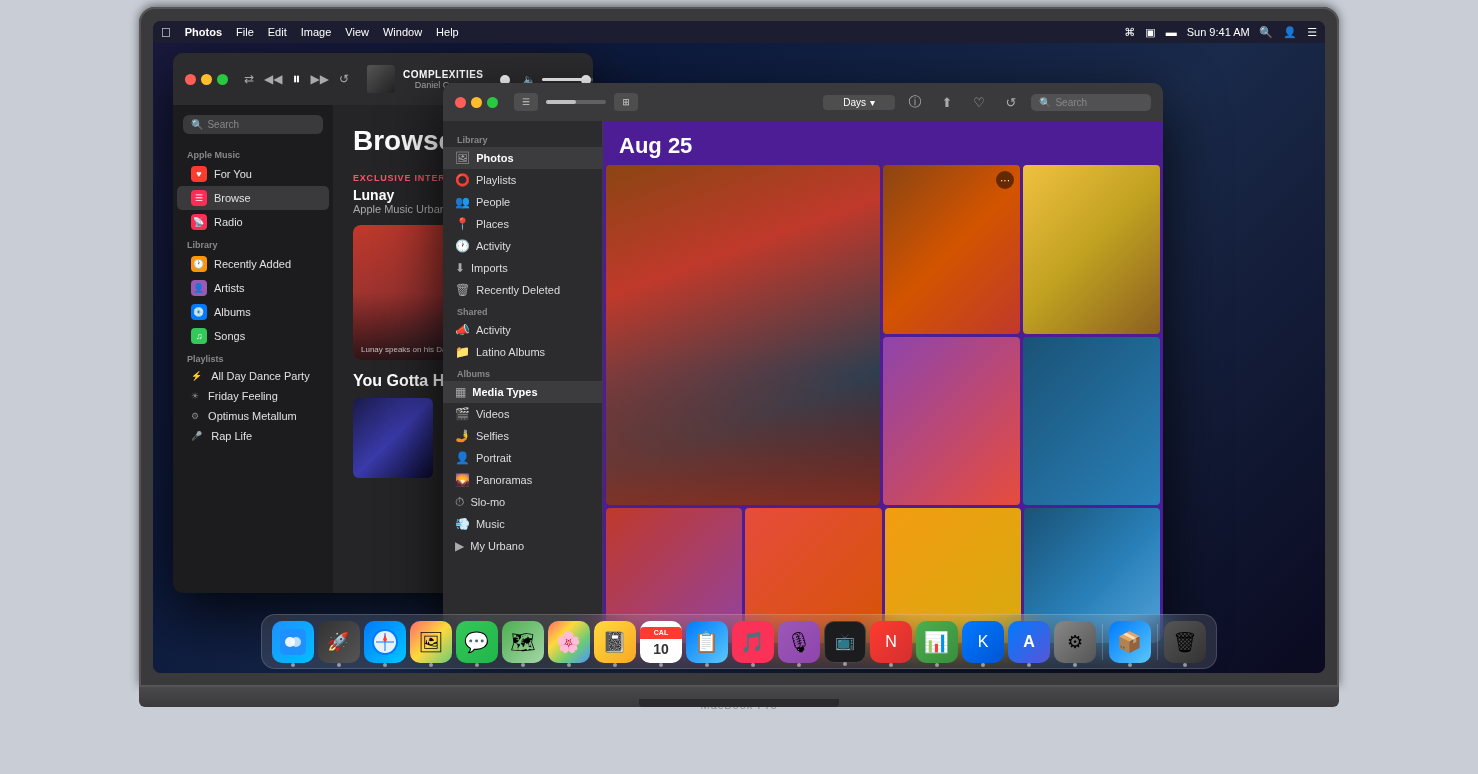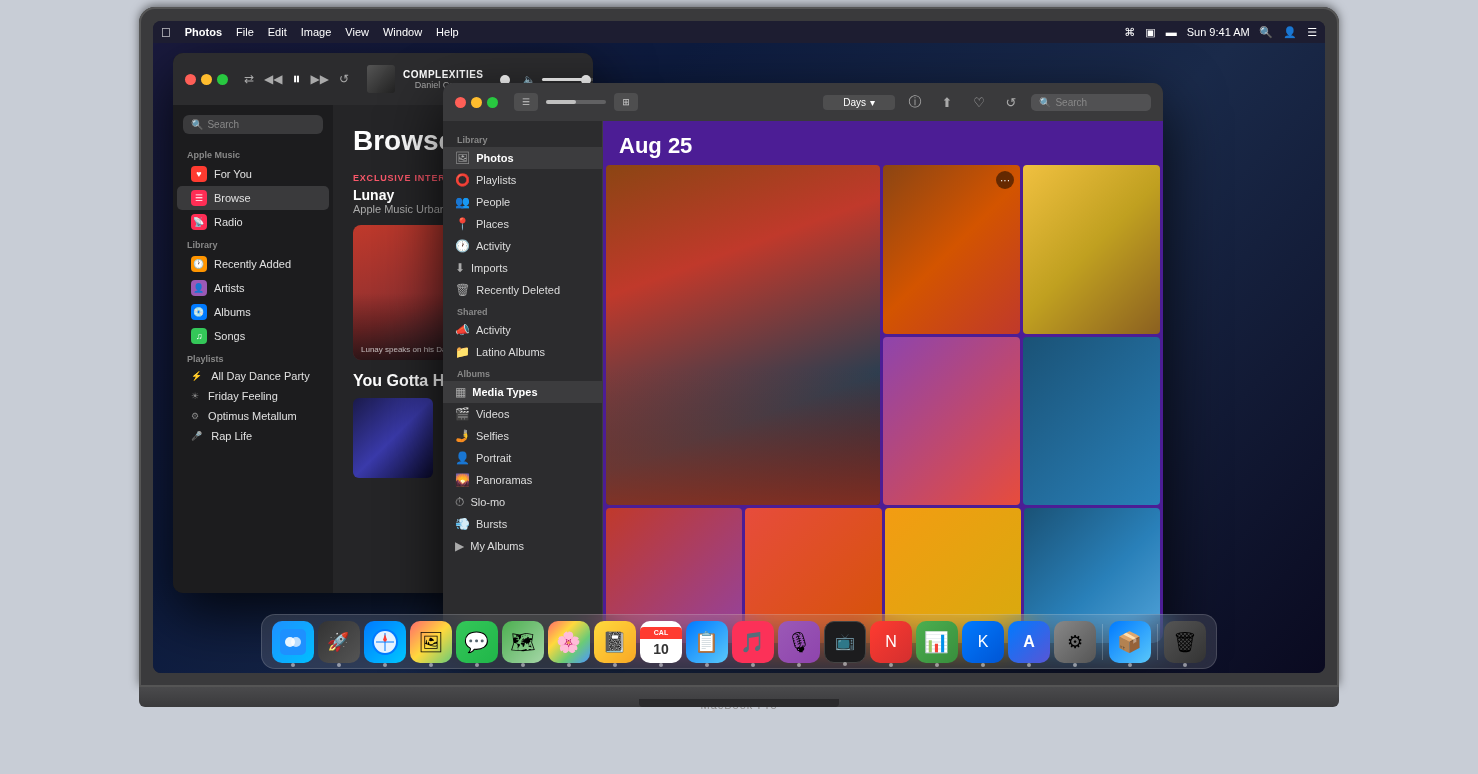--- a/index.html
+++ b/index.html
@@ -814,25 +814,25 @@
               <div class="photos-sidebar-item">
                 <span class="photos-sidebar-icon">🌄</span>
                 <span class="photos-sidebar-label">Panoramas</span>
               </div>
               <div class="photos-sidebar-item">
                 <span class="photos-sidebar-icon">⏱</span>
                 <span class="photos-sidebar-label">Slo-mo</span>
               </div>
               <div class="photos-sidebar-item">
                 <span class="photos-sidebar-icon">💨</span>
-                <span class="photos-sidebar-label">Bursts</span>
+                <span class="photos-sidebar-label">Music</span>
               </div>
               <div class="photos-sidebar-item">
                 <span class="photos-sidebar-icon">▶</span>
-                <span class="photos-sidebar-label">My Albums</span>
+                <span class="photos-sidebar-label">My Urbano</span>
               </div>
             </div>
 
             <div class="photos-main">
               <div class="date-header">Aug 25</div>
 
               <div style="display:grid;grid-template-columns:2fr 1fr 1fr;grid-template-rows:1fr 1fr;gap:3px;padding:0 3px;height:340px;">
 
                 <div style="grid-row:span 2;border-radius:4px;overflow:hidden;position:relative;">
                   <div style="width:100%;height:100%;background:linear-gradient(160deg,#8b4513 0%,#c0392b 30%,#2c3e50 70%,#1a1a2e 100%);">

